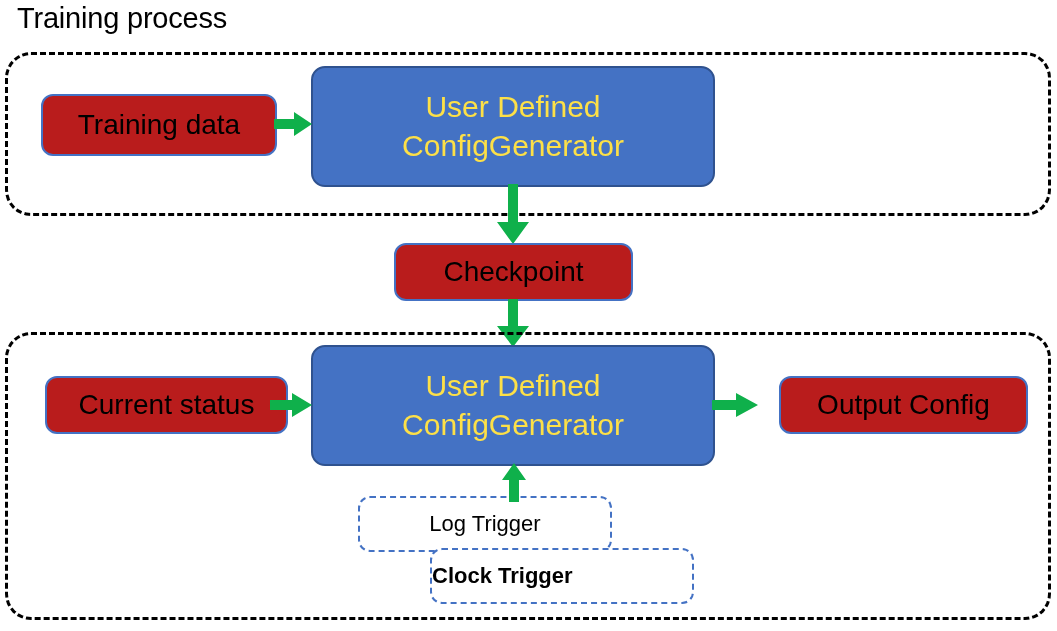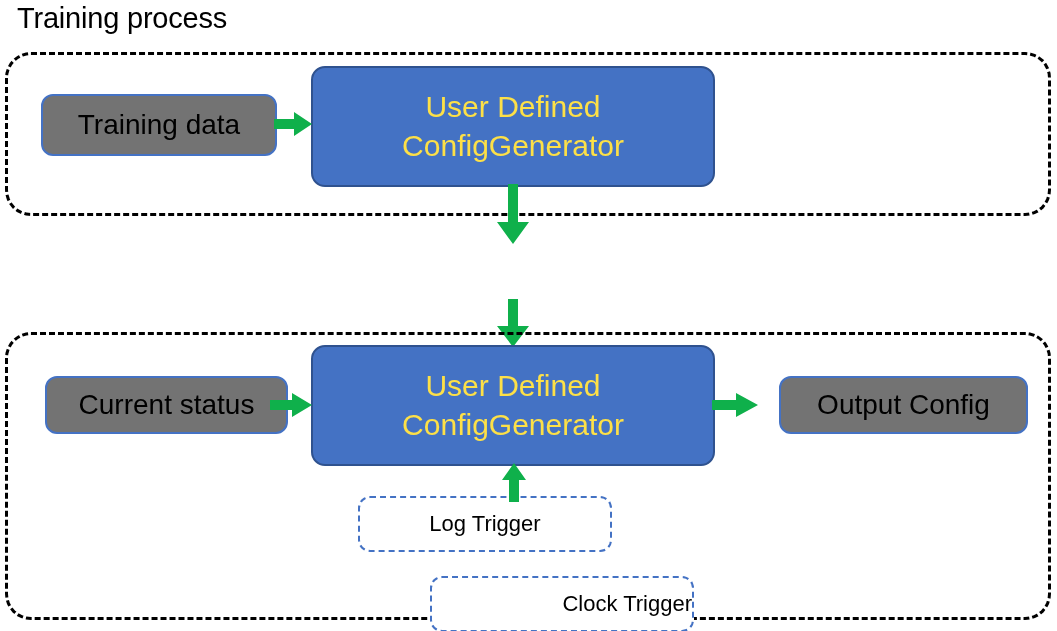--- a/index.html
+++ b/index.html
@@ -36,21 +36,21 @@
     border-radius: 26px;
     background: transparent;
   }
   #container-training { left: 5px; top: 52px; width: 1046px; height: 164px; }
   #container-inference { left: 5px; top: 332px; width: 1046px; height: 288px; }
 
   
   .node-box {
     position: absolute;
     box-sizing: border-box;
-    background: #737373;
+    background: #b91c1c;
     border: 2px solid #4472C4;
     border-radius: 12px;
     display: flex;
     align-items: center;
     justify-content: center;
     color: #000000;
     font-size: 28px;
     line-height: 1.1;
     white-space: nowrap;
   }
@@ -90,22 +90,22 @@
     color: #000000;
     font-size: 22px;
     line-height: 1.1;
     white-space: nowrap;
   }
   #box-log-trigger {
     left: 358px; top: 496px; width: 254px; height: 56px;
     justify-content: center; z-index: 2;
   }
   #box-clock-trigger {
-    left: 430px; top: 576px; width: 264px; height: 56px;
-    justify-content: flex-end; z-index: 3;
+    left: 430px; top: 548px; width: 264px; height: 56px;
+    justify-content: flex-start; z-index: 3; font-weight: bold;
   }
 
   
   .arrow { position: absolute; }
   .arrow svg { display: block; }
 
   #arrow-training-data-to-gen { left: 274px; top: 109px; }
   #arrow-gen-to-checkpoint    { left: 495px; top: 184px; }
   #arrow-checkpoint-to-gen    { left: 495px; top: 299px; }
   #arrow-status-to-gen        { left: 270px; top: 390px; }
@@ -135,20 +135,23 @@
       <path d="M0,10 L20,10 L20,3 L38,15 L20,27 L20,20 L0,20 Z" fill="#0FB04B"></path>
     </svg>
   </div>
 
   <div class="arrow" id="arrow-gen-to-checkpoint">
     <svg width="36" height="62" viewBox="0 0 36 62">
       <path d="M13,0 L23,0 L23,38 L34,38 L18,60 L2,38 L13,38 Z" fill="#0FB04B"></path>
     </svg>
   </div>
 
+  <div class="node-box" id="box-checkpoint">
+    <span>Checkpoint</span>
+  </div>
 
   <div class="arrow" id="arrow-checkpoint-to-gen">
     <svg width="36" height="50" viewBox="0 0 36 50">
       <path d="M13,0 L23,0 L23,27 L34,27 L18,48 L2,27 L13,27 Z" fill="#0FB04B"></path>
     </svg>
   </div>
 
 
   <div class="process-container" id="container-inference"></div>
 

